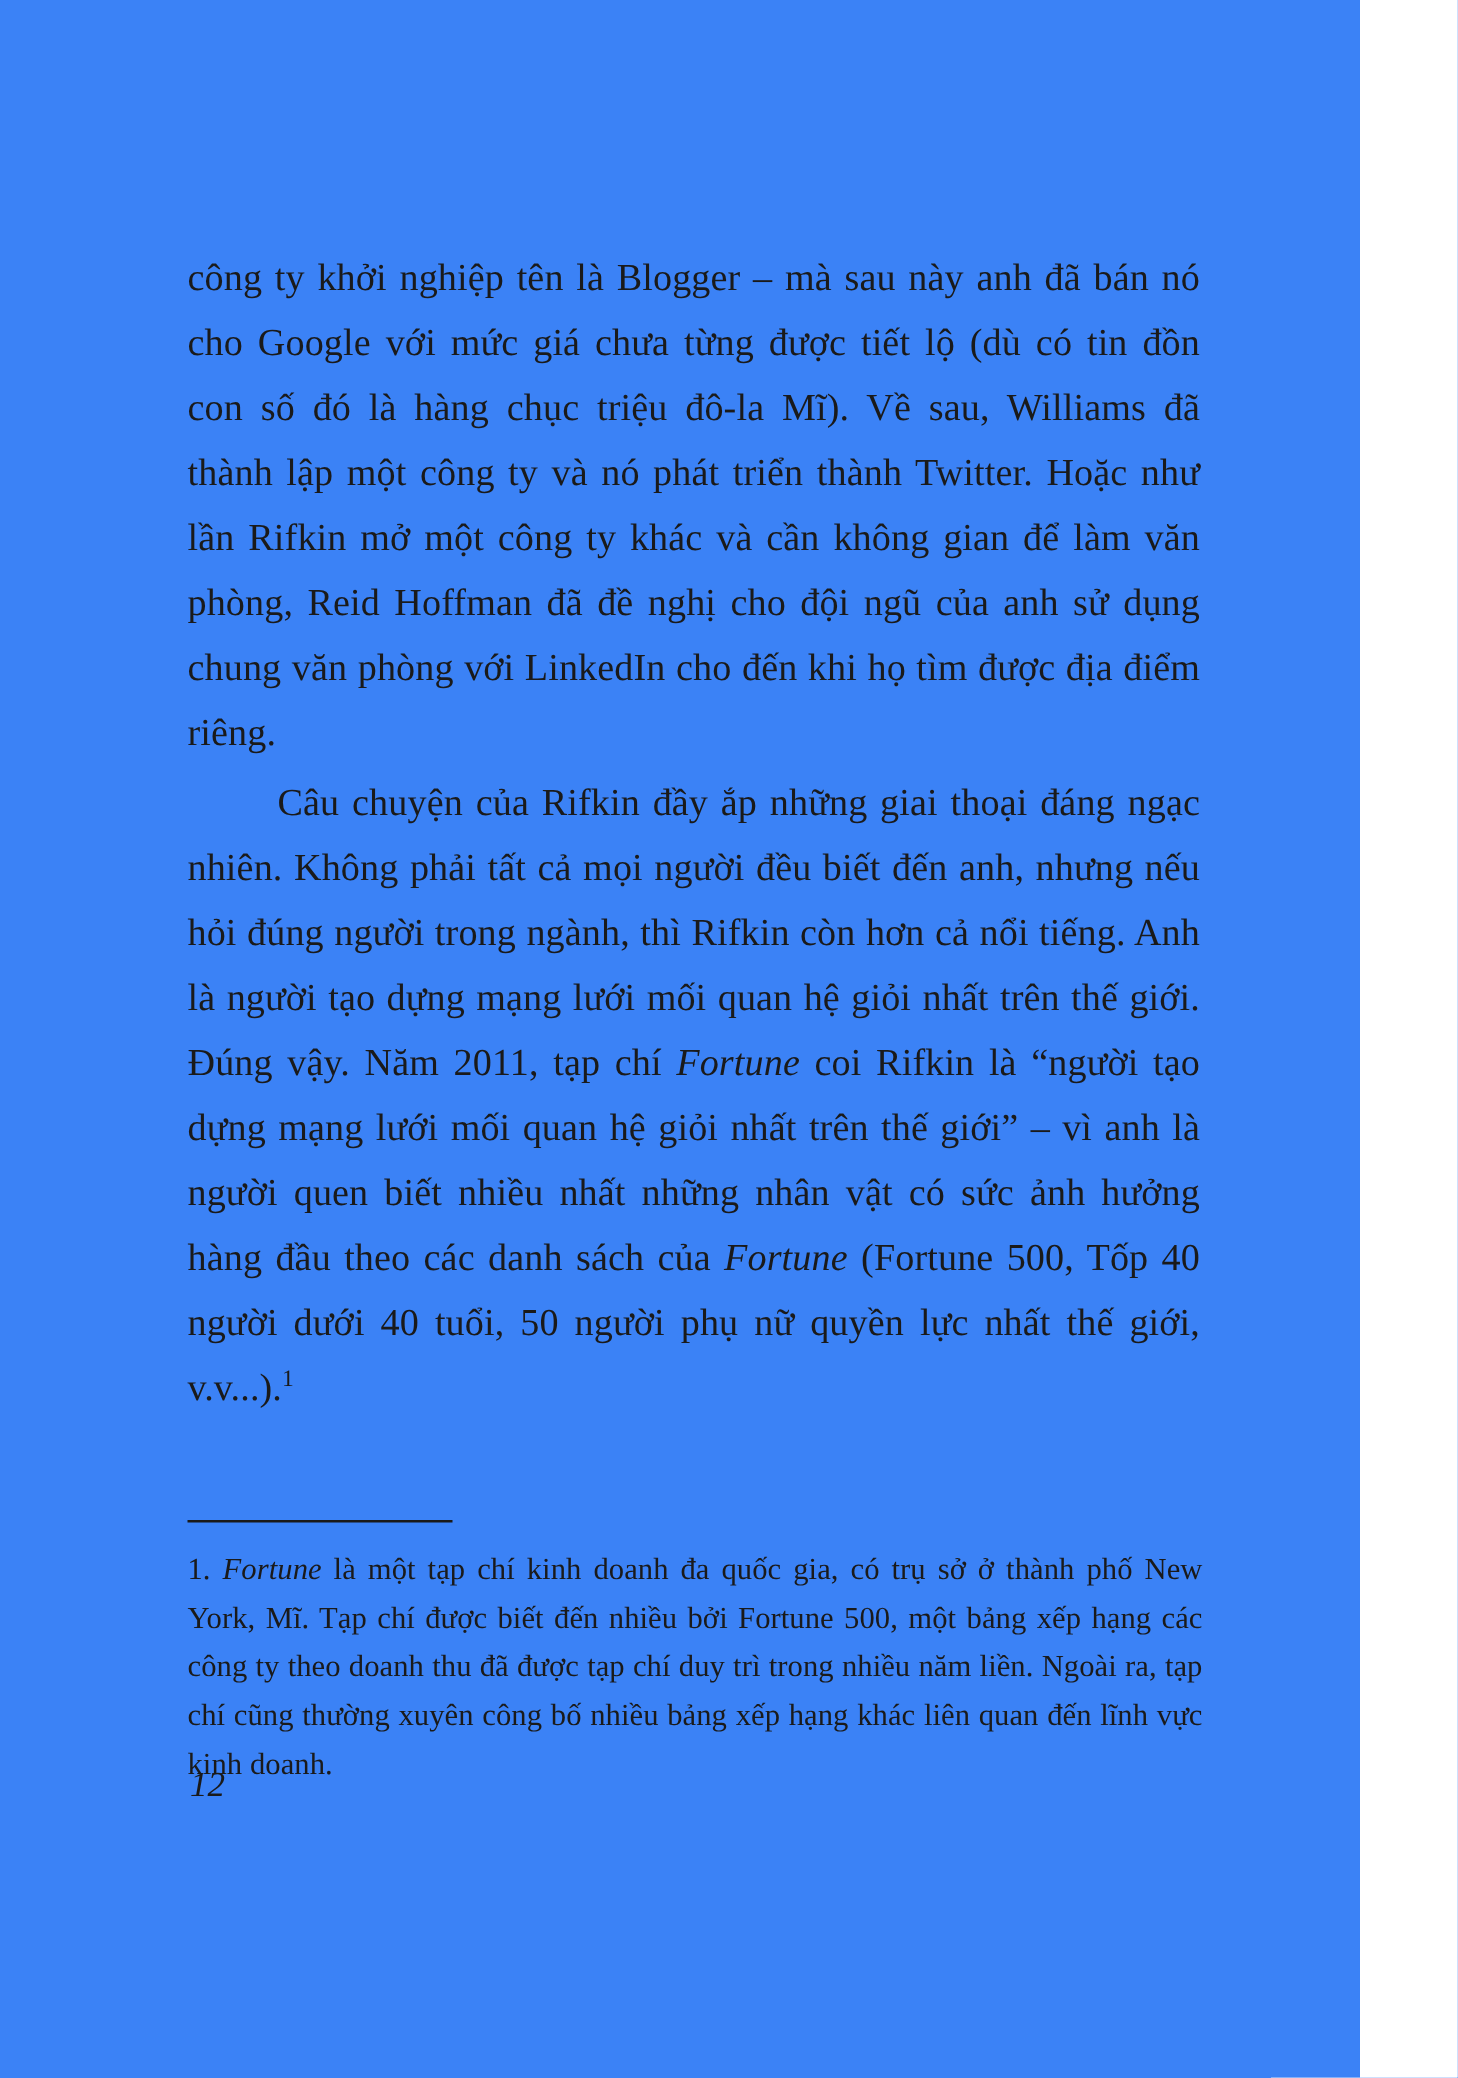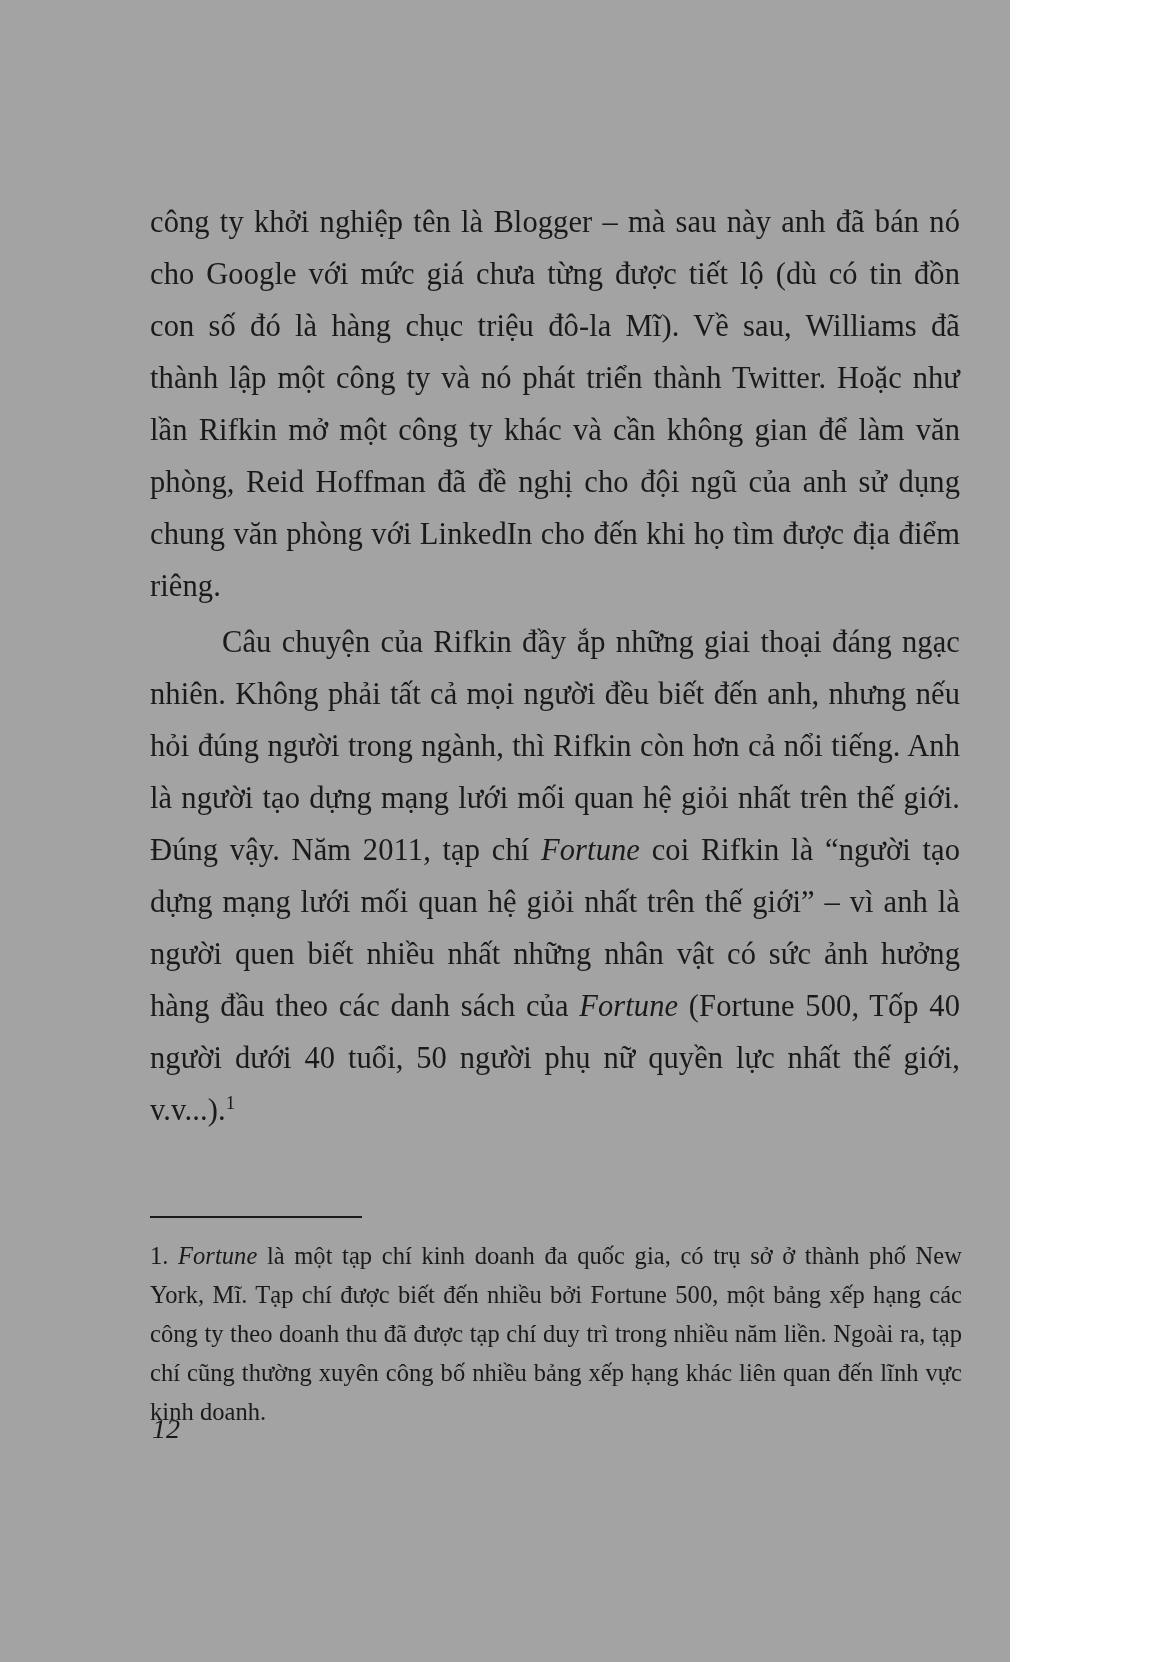--- a/index.html
+++ b/index.html
@@ -12,23 +12,23 @@
     height: 1662px;
     position: relative;
     font-family: "Liberation Serif", "DejaVu Serif", serif;
     color: #1a1a1a;
     overflow: hidden;
   }
   .page {
     position: absolute;
     left: 0;
     top: 0;
-    width: 1010px;
+    width: 1088px;
     height: 1662px;
-    background: #a3a3a3;
+    background: #3b82f6;
   }
   .content {
     position: absolute;
     left: 150px;
     top: 196px;
     width: 810px;
   }
   .body-text p {
     margin: 0;
     font-size: 30.5px;

